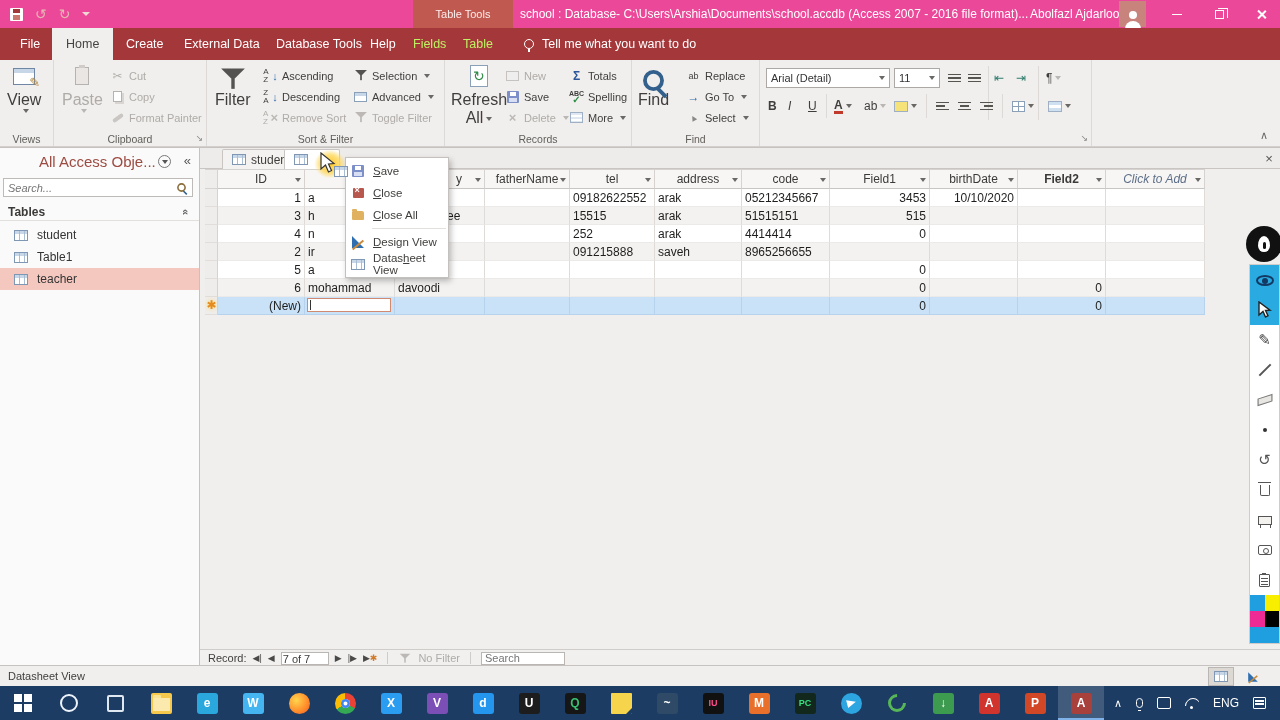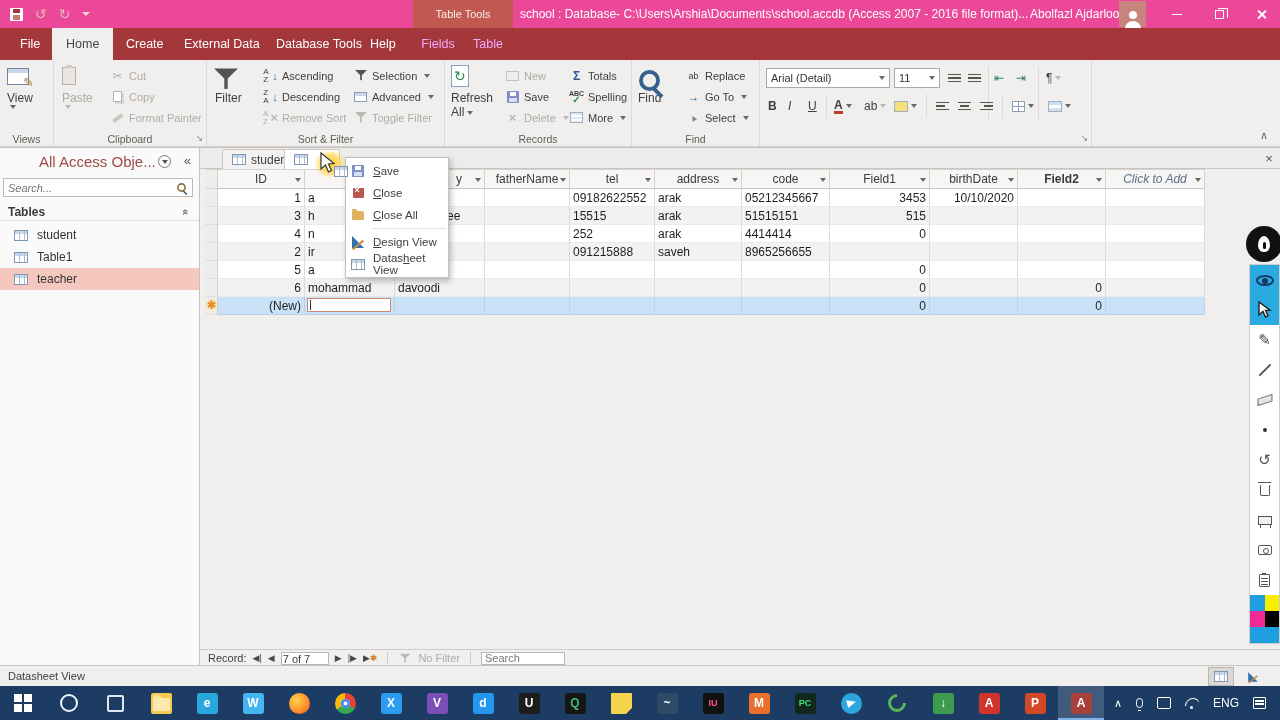--- a/index.html
+++ b/index.html
@@ -30,32 +30,32 @@
   .wb-res span::before{content:'';position:absolute;left:2px;top:-3px;width:9px;height:9px;border:1px solid #fff;border-left:none;border-bottom:none;}
   .wb-cls span{position:relative;width:11px;height:11px;display:block;}
   .wb-cls span::before,.wb-cls span::after{content:'';position:absolute;left:5px;top:0;width:1.5px;height:11px;background:#fff;}
   .wb-cls span::before{transform:rotate(45deg);}.wb-cls span::after{transform:rotate(-45deg);}
 
   
   .tabrow{position:absolute;left:0;top:28px;width:1280px;height:32px;background:#a4373a;color:#fff;font-size:12.5px;}
   .rtab{position:absolute;top:0;height:32px;line-height:32px;padding:0 14px;}
   .rtab.active{background:#f1efed;color:#444;}
   .ctx-tabs{position:absolute;left:413px;top:0;width:100px;height:32px;display:flex;}
-  .ctx-tabs div{flex:1;text-align:center;line-height:32px;font-size:12.5px;color:#f0abfc;}
+  .ctx-tabs div{flex:1;line-height:32px;font-size:12.5px;color:#bef264;}
   .tellme{position:absolute;left:524px;top:0;height:32px;display:flex;align-items:center;gap:8px;color:#fff;font-size:12.5px;}
   .ic-bulb{width:10px;height:10px;border:1.5px solid #fff;border-radius:50%;position:relative;display:inline-block;}
   .ic-bulb::after{content:'';position:absolute;left:2.5px;bottom:-4px;width:2px;height:3px;background:#fff;}
 
   
   .ribbon{position:absolute;left:0;top:60px;width:1280px;height:87px;background:#f1efed;border-bottom:1px solid #d2cfcc;}
   .rgroup{position:absolute;top:0;height:86px;border-right:1px solid #ddd9d6;}
   .glabel{position:absolute;bottom:1px;left:0;right:0;text-align:center;font-size:10.5px;color:#605e5b;}
   .launch{position:absolute;bottom:3px;right:3px;font-size:9px;color:#8a8885;}
   .launch::after{content:'↘';}
-  .bigbtn{position:absolute;top:3px;display:flex;flex-direction:column;align-items:flex-start;font-size:12px;color:#3f3e3c;}
+  .bigbtn{position:absolute;top:3px;display:flex;flex-direction:column;align-items:center;font-size:16px;color:#3f3e3c;}
   .bigbtn .bicon{height:26px;display:flex;align-items:center;justify-content:center;margin-bottom:2px;}
   .dd{display:inline-block;width:0;height:0;border-left:3.5px solid transparent;border-right:3.5px solid transparent;border-top:4px solid #6a6865;margin-left:3px;vertical-align:middle;}
   .dd.lt{border-top-color:#b9b6b3;}
   .smallrow{position:absolute;height:21px;display:flex;align-items:center;font-size:11px;color:#3f3e3c;gap:4px;white-space:nowrap;}
   .dis{color:#aeaba8;}
   .sic{display:inline-flex;width:15px;height:14px;align-items:center;justify-content:center;font-size:11px;}
   
   .ic-grid{width:14px;height:11px;border:1px solid #7e97b4;background:linear-gradient(#c7d7e8 0 3px,#fff 3px);position:relative;display:inline-block;flex:none;}
   .ic-grid::before{content:'';position:absolute;left:4px;top:0;bottom:0;width:1px;background:#a9bdd2;}
   .ic-grid::after{content:'';position:absolute;left:9px;top:0;bottom:0;width:1px;background:#a9bdd2;}
@@ -279,20 +279,24 @@
     <div class="rtab" style="left:6px">File</div>
     <div class="rtab active" style="left:52px">Home</div>
     <div class="rtab" style="left:112px">Create</div>
     <div class="rtab" style="left:170px">External Data</div>
     <div class="rtab" style="left:262px">Database Tools</div>
     <div class="rtab" style="left:356px">Help</div>
     <div class="ctx-tabs">
       <div>Fields</div>
       <div>Table</div>
     </div>
+    <div class="tellme">
+      <span class="ic-bulb"></span>
+      <span>Tell me what you want to do</span>
+    </div>
   </div>
 
   <div class="ribbon">
 
     <div class="rgroup" style="left:0;width:54px">
       <div class="bigbtn" style="left:7px">
         <span class="bicon">
             <span class="ic-viewbig"></span>
           </span>
         <span>View</span>

